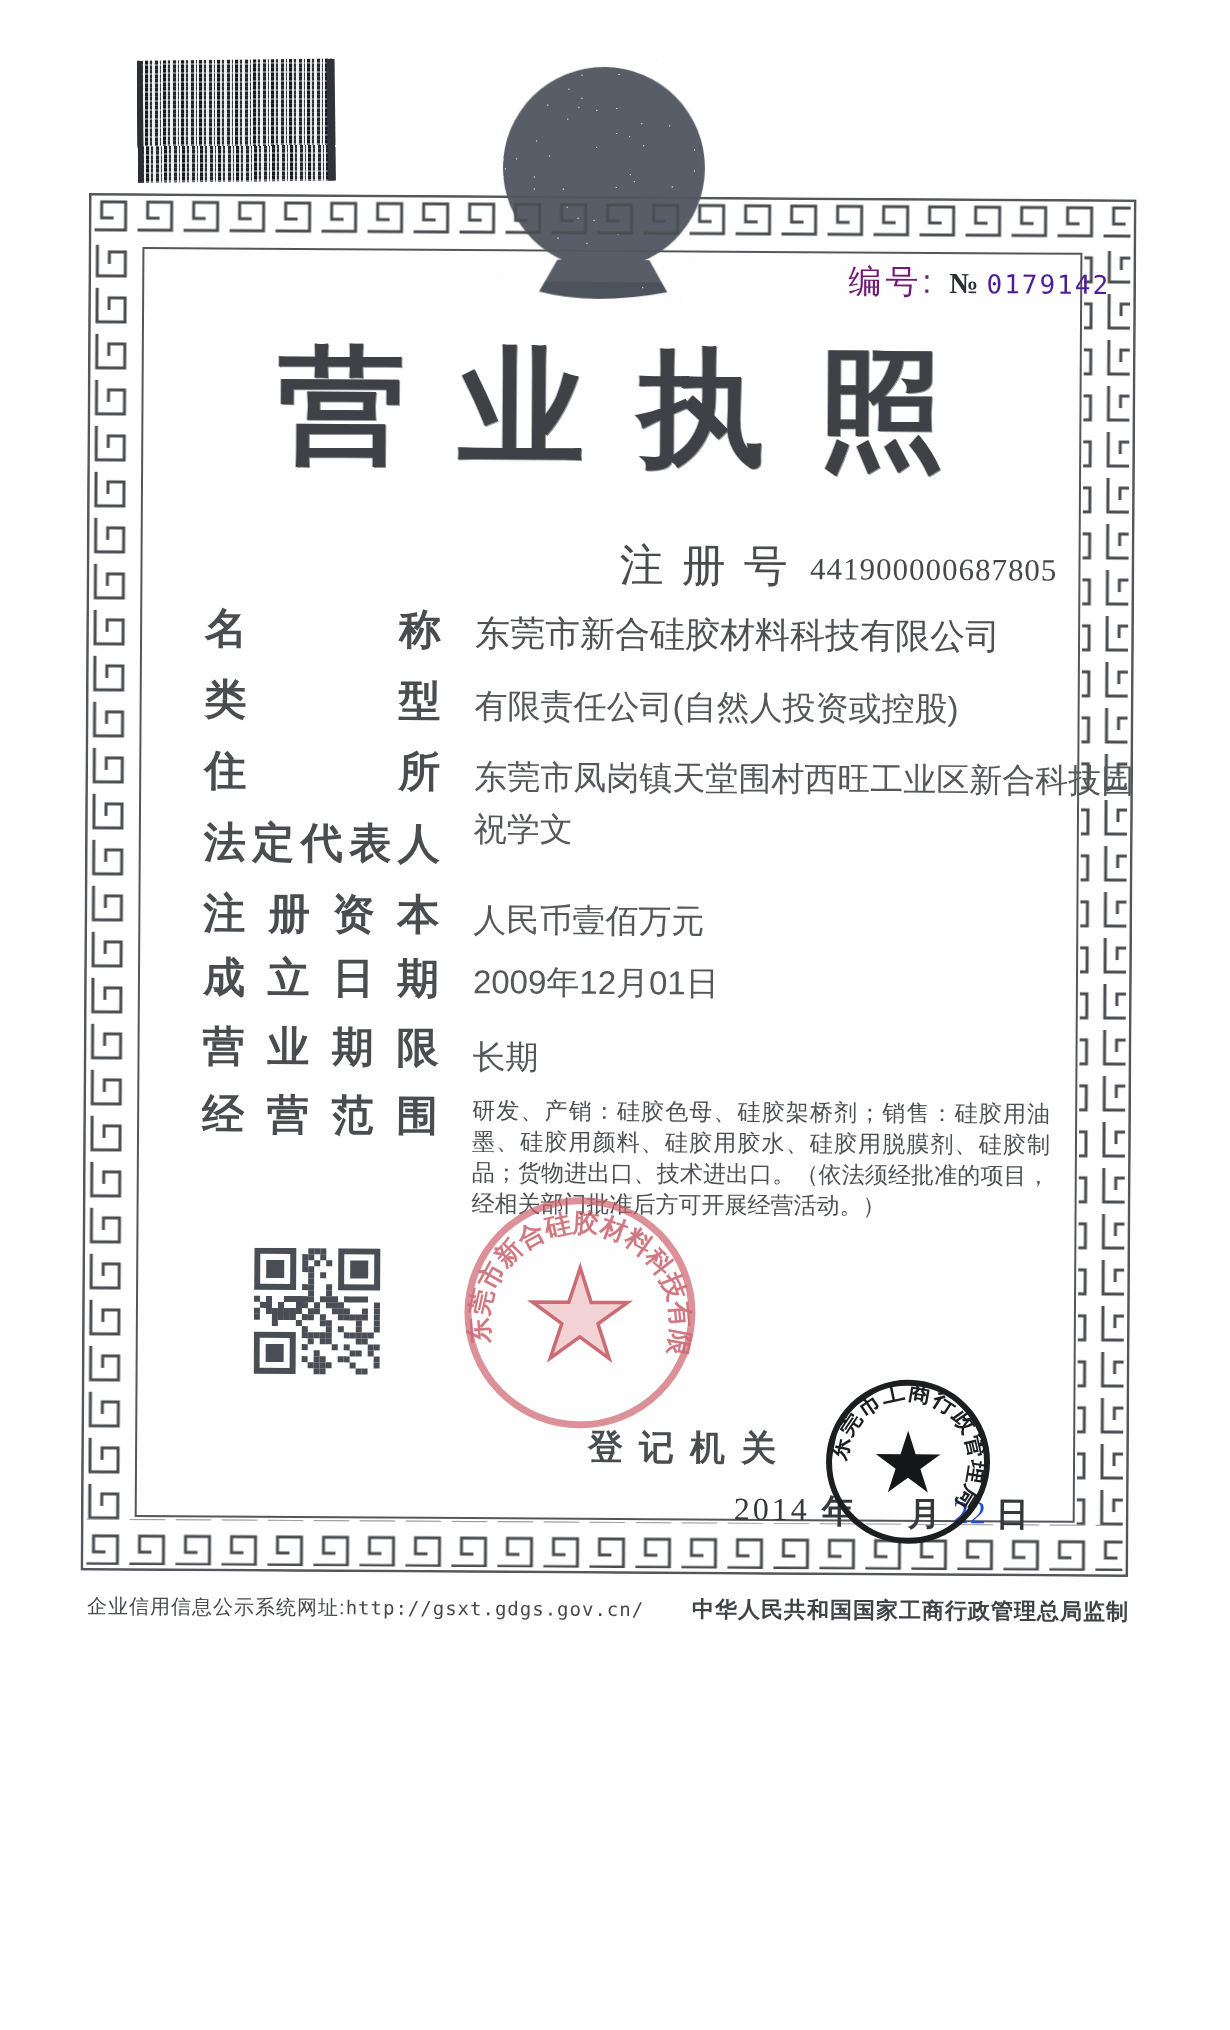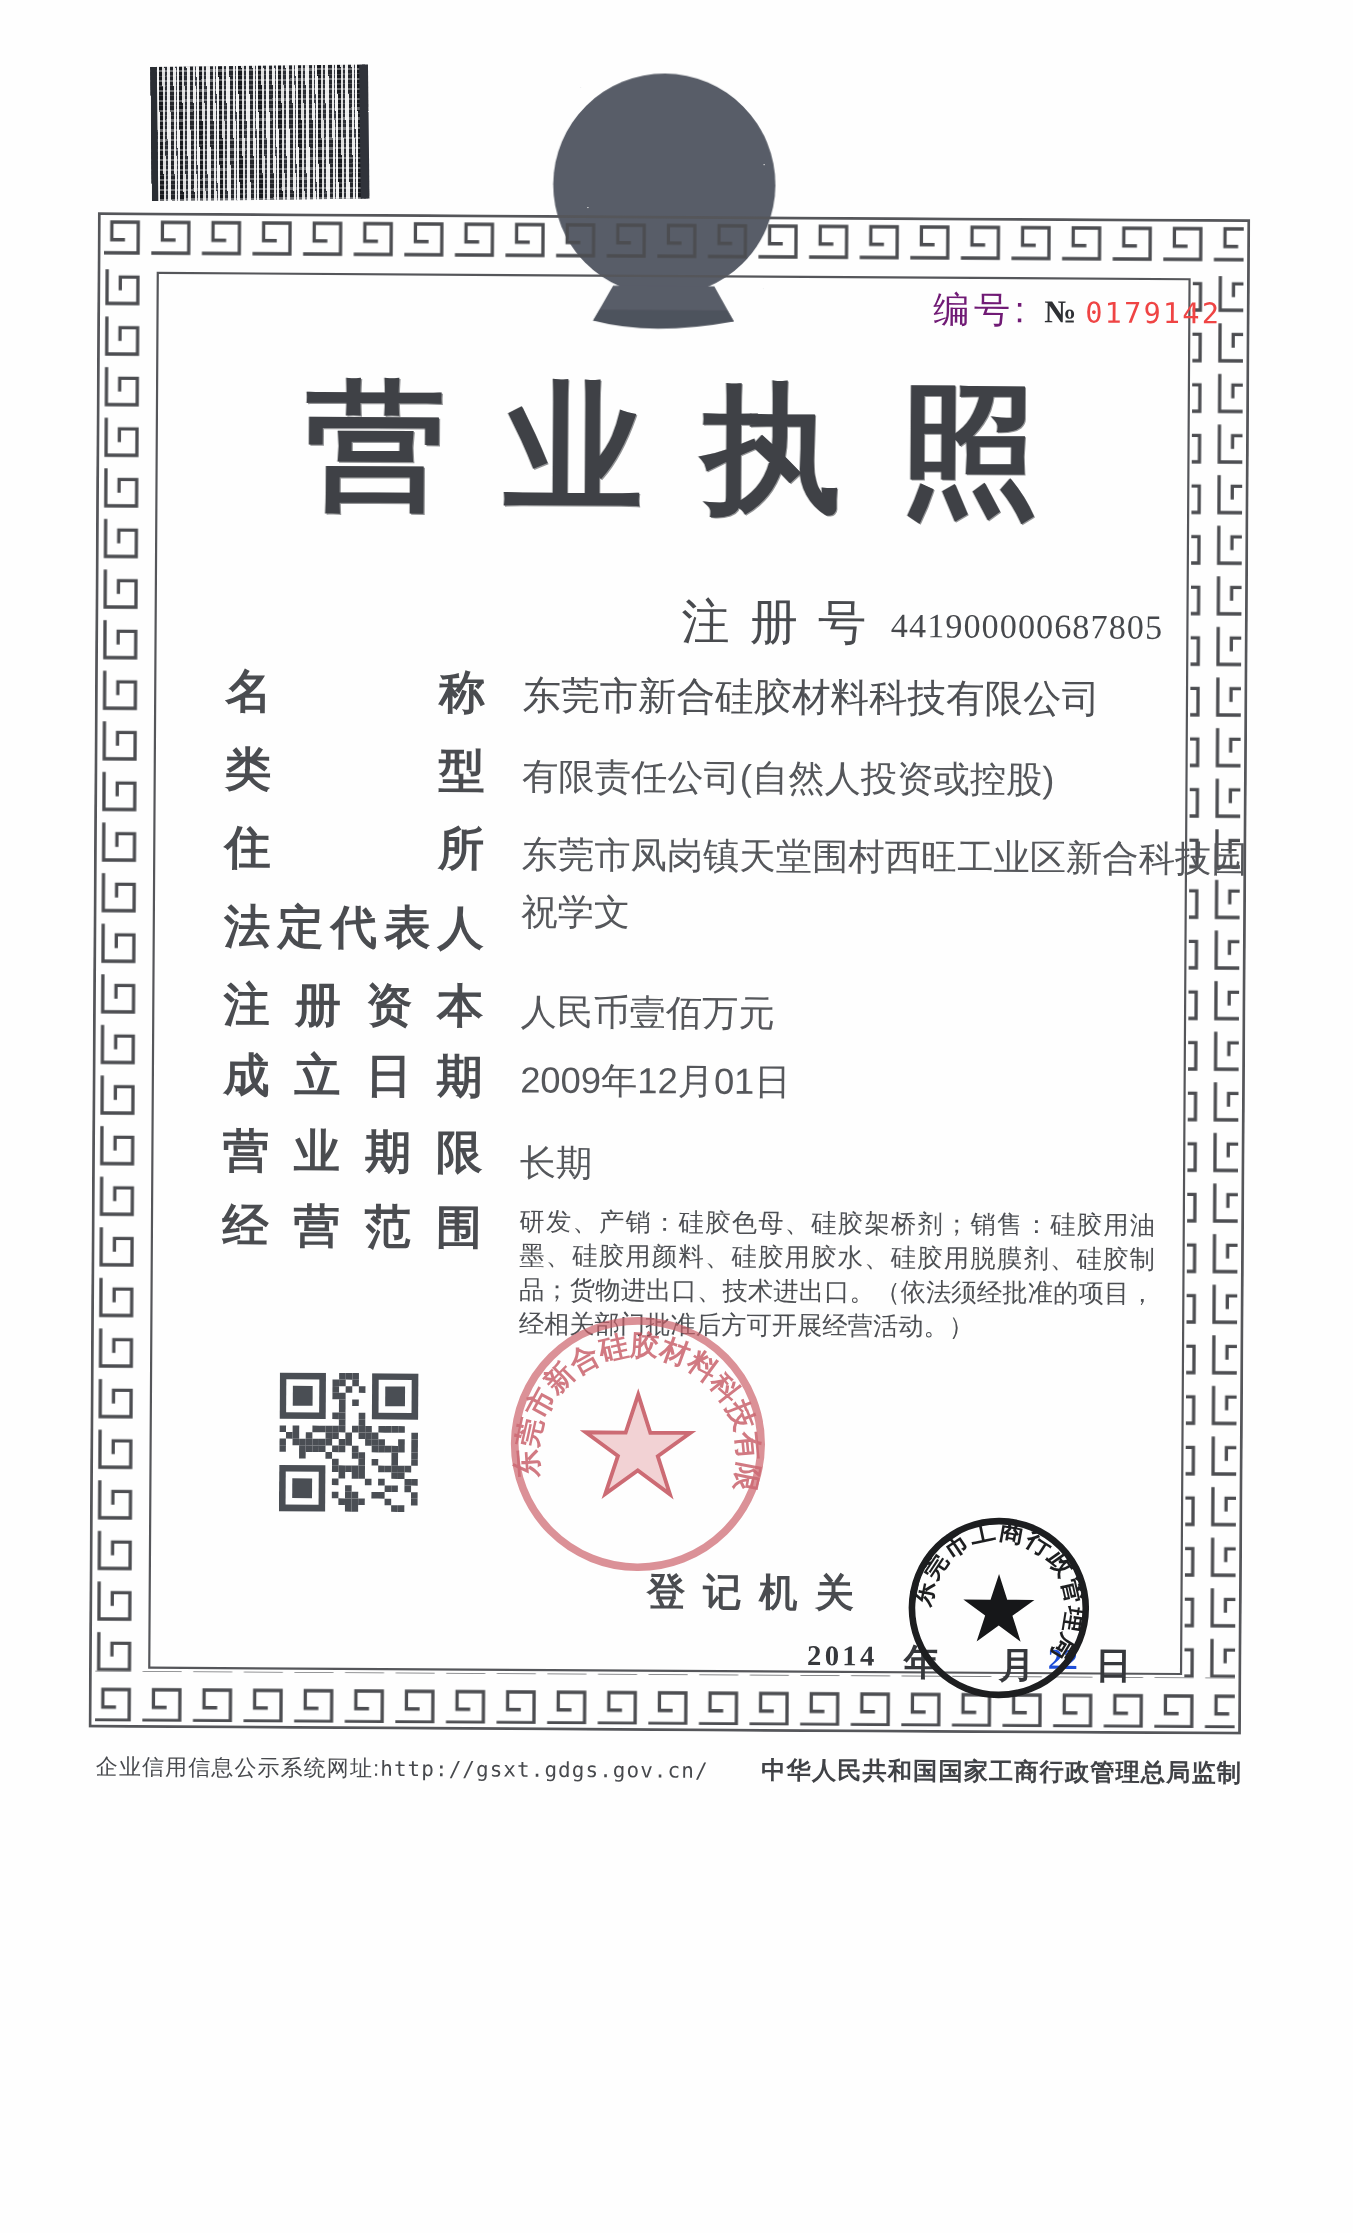--- a/index.html
+++ b/index.html
@@ -13,42 +13,42 @@
       repeating-linear-gradient(90deg,#24262b 0 3px,#e9e9e9 3px 5px,#363942 5px 6px,#f2f2f2 6px 8px,#17191d 8px 11px,#dcdcdc 11px 13px,#2c2f36 13px 15px,#ededed 15px 18px);
     box-shadow:inset 6px 0 0 #2a2d33, inset -8px 0 0 #30333a;}
 
   .emblem{position:absolute;left:492px;top:56px;}
 
   .frame{position:absolute;left:85px;top:196px;}
 
   .serial{position:absolute;left:845px;top:258px;white-space:nowrap;}
   .serial .lbl{font-size:33px;letter-spacing:4px;color:#701a75;margin-top:17px;}
   .serial .nomark{font-family:"Liberation Serif","DejaVu Serif",serif;font-weight:bold;font-size:29px;padding:0 8px 0 14px;color:#2e3034;}
-  .serial .num{font-family:"DejaVu Sans Mono","Liberation Mono",monospace;font-size:26px;letter-spacing:2px;color:#ef4444;}
+  .serial .num{font-family:"DejaVu Sans Mono","Liberation Mono",monospace;font-size:26px;letter-spacing:2px;color:#4c1d95;}
 
   .title{position:absolute;left:276px;top:338px;font-size:126px;line-height:140px;font-weight:900;
          letter-spacing:54px;white-space:nowrap;color:#3f4146;
          text-shadow:1px 1px 0 rgba(60,62,66,.55), -1px 0 0 rgba(60,62,66,.35);}
 
   .regline{position:absolute;left:618px;top:536px;white-space:nowrap;}
   .regline .rlbl{font-size:44px;letter-spacing:18px;color:#494b4f;font-weight:500;}
   .regline .rnum{font-family:"Liberation Serif","DejaVu Serif",serif;font-size:31px;letter-spacing:1px;color:#46484c;vertical-align:2px;}
 
   .fieldlbl{position:absolute;left:204px;width:236px;font-size:42px;font-weight:600;color:#4a4c50;
             text-align:justify;text-align-last:justify;line-height:46px;}
   .fieldval{position:absolute;left:474px;font-size:33px;color:#55575b;white-space:nowrap;line-height:40px;}
   .val-name{font-size:35px;color:#4e5054;}
   .scope{white-space:normal;width:578px;font-size:23px;line-height:31px;color:#4d4f53;text-align:justify;}
 
   .qr{position:absolute;left:257px;top:1250px;}
   .company-seal{position:absolute;left:448px;top:1178px;opacity:.85;}
   .registrar-seal{position:absolute;left:820px;top:1366px;}
 
   .regorg{position:absolute;left:592px;top:1424px;font-size:35px;font-weight:600;letter-spacing:16px;color:#4a4c50;white-space:nowrap;}
-  .dateline{position:absolute;left:0;top:0;font-family:"Liberation Serif","DejaVu Serif",serif;font-size:26px;color:#36383c;font-weight:bold;}
+  .dateline{position:absolute;left:0;top:0;font-family:"Liberation Serif","DejaVu Serif",serif;font-size:32px;color:#36383c;}
   .d-year{position:absolute;left:738px;top:1490px;letter-spacing:3px;}
   .d-yunit{position:absolute;left:826px;top:1488px;font-family:"Liberation Sans",sans-serif;font-weight:600;font-size:33px;}
   .d-munit{position:absolute;left:912px;top:1490px;font-family:"Liberation Sans",sans-serif;font-weight:600;font-size:33px;}
   .d-day{position:absolute;left:957px;top:1492px;letter-spacing:1px;color:#1d4ed8;}
   .d-dunit{position:absolute;left:1000px;top:1490px;font-family:"Liberation Sans",sans-serif;font-weight:600;font-size:33px;}
 
   .footer-left{position:absolute;left:92px;top:1596px;font-size:20px;color:#47494d;letter-spacing:1px;}
   .footer-left .url{font-family:"DejaVu Sans Mono","Liberation Mono",monospace;font-size:19px;}
   .footer-right{position:absolute;left:697px;top:1594px;font-size:22px;font-weight:600;color:#404246;letter-spacing:1px;}
 </style>

